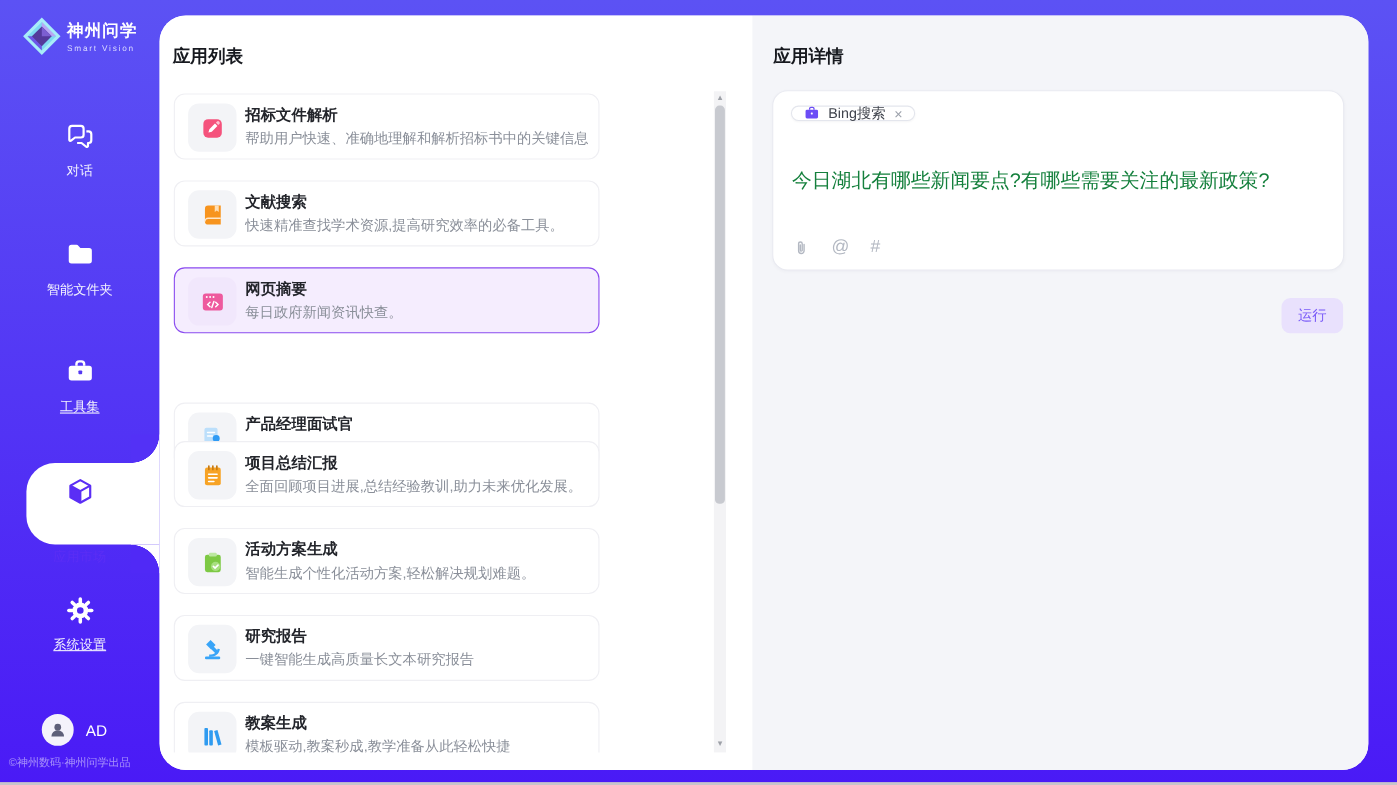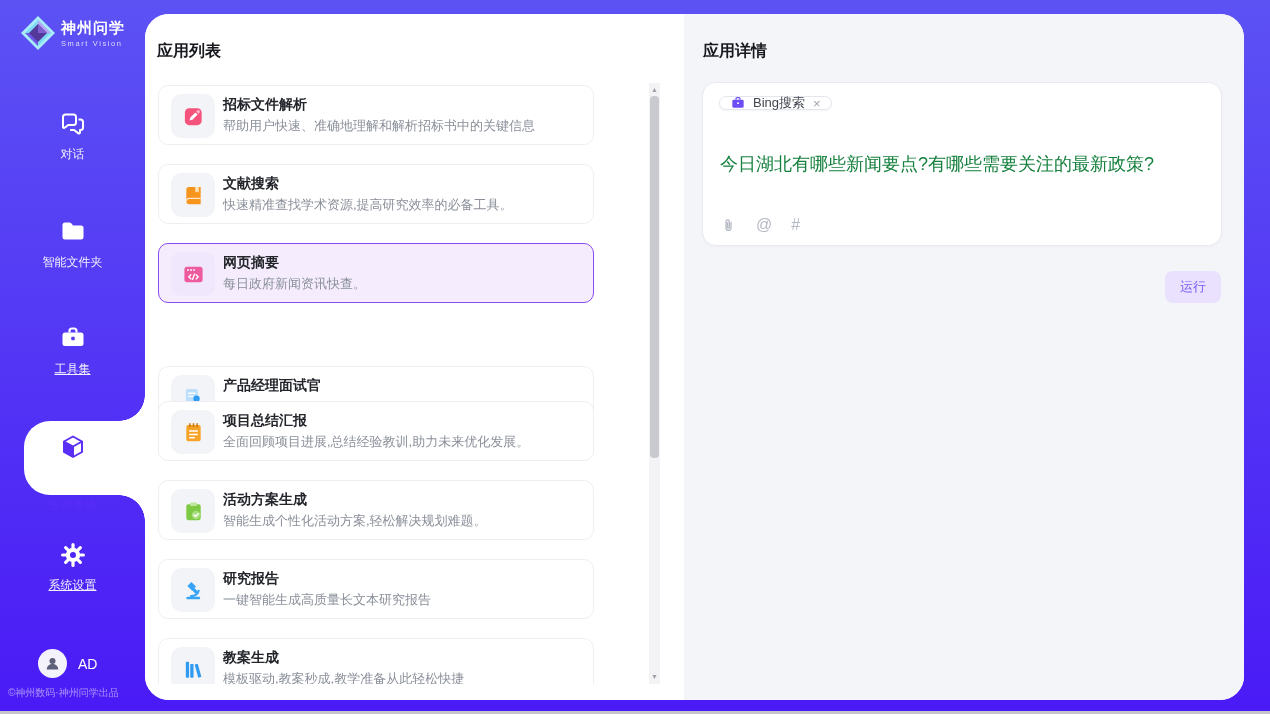--- a/index.html
+++ b/index.html
@@ -42,21 +42,21 @@
   .content { position:absolute; left:145px; top:14px; width:1099px; height:686px; border-radius:24px; overflow:hidden; background:#fff; z-index:2; }
   .left-col { position:absolute; left:0; top:0; width:539px; height:686px; background:#fff; }
   .right-col { position:absolute; left:539px; top:0; width:560px; height:686px; background:#F4F5F9; }
 
   .panel-title { position:absolute; top:27px; font-size:16px; font-weight:bold; color:#17191F; }
   .left-col .panel-title { left:12px; }
   .right-col .panel-title { left:19px; }
 
   
   .app-list { position:absolute; left:0; top:69px; width:539px; height:601px; overflow:hidden; }
-  .app-card { position:absolute; left:13px; width:436px; height:60px; background:#fff; border:1px solid #EFEFF3; border-radius:10px; cursor:pointer; }
+  .app-card { position:absolute; left:13px; width:387px; height:60px; background:#fff; border:1px solid #EFEFF3; border-radius:10px; cursor:pointer; }
   .app-card.selected { background:#F5EDFE; border:1.5px solid #8A4BF0; }
   .app-icon-box { position:absolute; left:12px; top:8px; width:44px; height:44px; border-radius:10px; background:#F3F4F7; display:flex; align-items:center; justify-content:center; }
   .app-card.selected .app-icon-box { background:#F1E7FC; }
   .app-icon-box svg { width:23px; height:23px; }
   .app-name { position:absolute; left:64px; top:10px; font-size:14px; font-weight:bold; color:#23252B; }
   .app-desc { position:absolute; left:64px; top:31px; font-size:13px; color:#8A8F99; white-space:nowrap; }
 
   
   .scrollbar { position:absolute; left:504px; top:69px; width:11px; height:601px; background:#F3F3F5; }
   .sb-arrow { position:absolute; left:0; width:11px; height:12px; font-size:7px; color:#9EA1A8; text-align:center; line-height:12px; cursor:pointer; }

